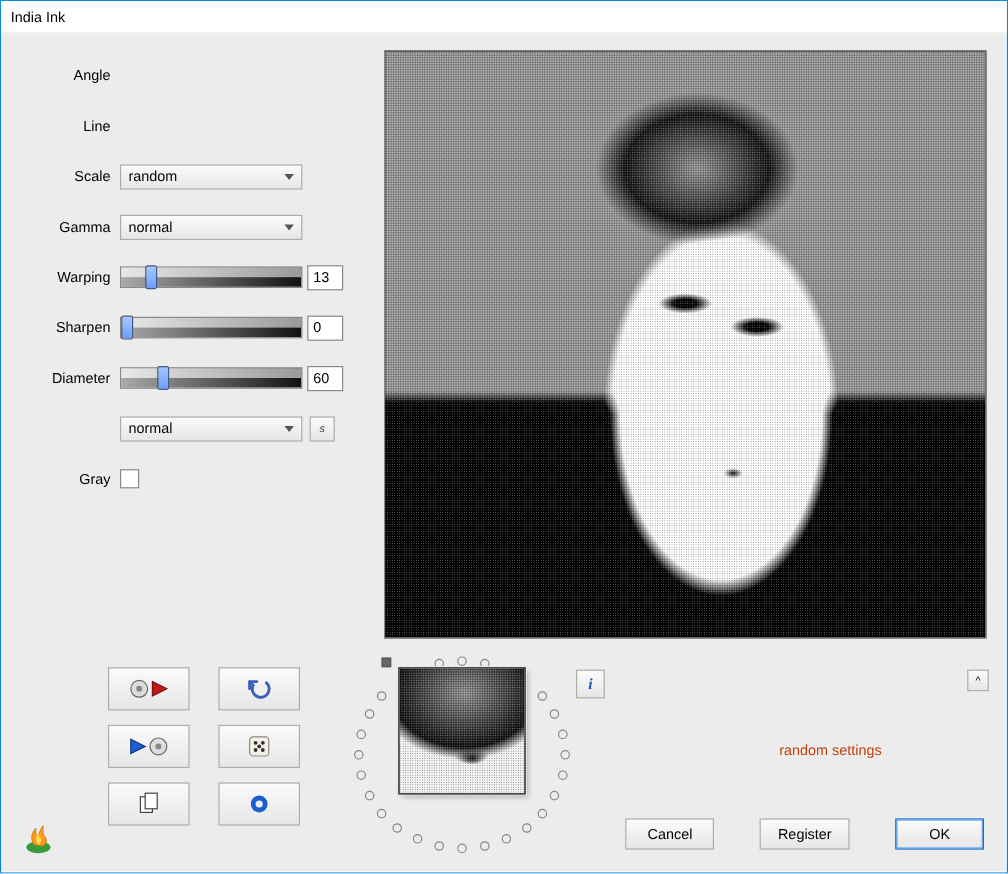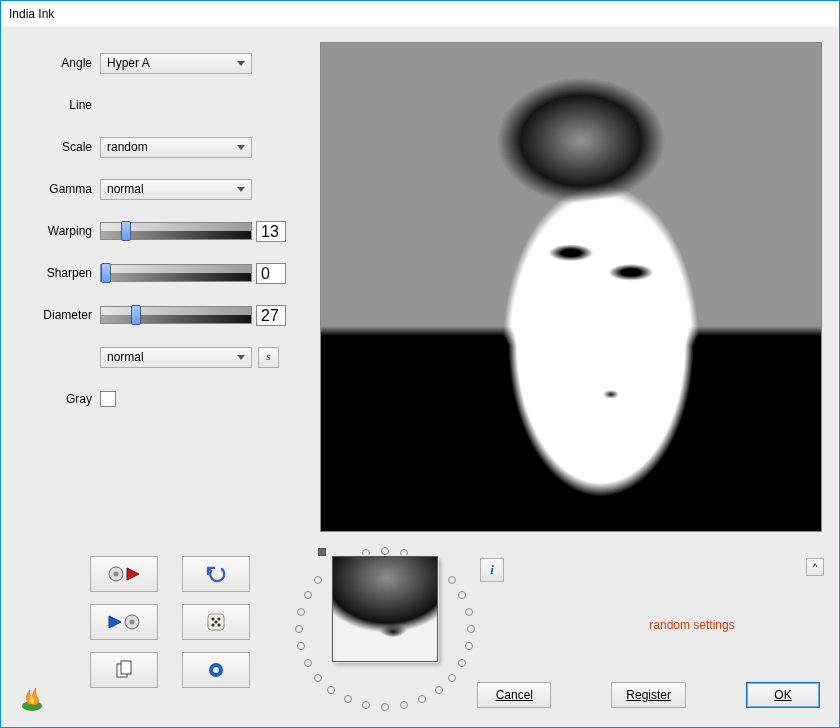--- a/index.html
+++ b/index.html
@@ -91,21 +91,21 @@
   }
   .numbox {
     width: 30px;
     height: 21px;
     margin-left: 4px;
     border: 1px solid #888;
     background: #fff;
     text-align: left;
     padding: 0 4px;
     box-sizing: border-box;
-    font-size: 16px;
+    font-size: 12px;
     line-height: 19px;
   }
   .angle-row {
     display: flex;
     align-items: center;
     height: 80px;
   }
   .angle-dial {
     width: 56px; height: 56px;
     border-radius: 50%;
@@ -270,23 +270,22 @@
     top: 590px; left: 560px;
     width: 260px;
     text-align: center;
     color: #c2410c;
     font-size: 12px;
   }
   .bottom-buttons {
     position: absolute;
     bottom: 18px; right: 18px;
     display: flex;
-    gap: 60px;
-    align-items: center;
-    text-decoration: underline;
+    gap: 38px;
+    align-items: center;
   }
   .dlg-btn {
     min-width: 74px;
     height: 26px;
     padding: 0 14px;
     border: 1px solid #adadad;
     background: linear-gradient(#fbfbfb,#e6e6e6);
     display: flex;
     align-items: center;
     justify-content: center;
@@ -307,24 +306,20 @@
   <div class="titlebar">
     <span>India Ink</span>
   </div>
 
   <div class="client">
 
     <div class="controls">
 
       <div class="row">
         <span class="label">Angle</span>
-        <div class="select">
-          <span>Hyper A</span>
-          <span class="chev"></span>
-        </div>
       </div>
 
       <div class="row">
         <span class="label">Line</span>
       </div>
 
       <div class="row">
         <span class="label">Scale</span>
         <div class="select">
           <span>random</span>
@@ -357,21 +352,21 @@
         </div>
         <div class="numbox">0</div>
       </div>
 
       <div class="row">
         <span class="label">Diameter</span>
         <div class="slider-wrap">
           <div class="slider-top"></div>
           <div class="slider-thumb" style="left:20%"></div>
         </div>
-        <div class="numbox">27</div>
+        <div class="numbox">60</div>
       </div>
 
 
       <div class="row">
         <span class="label"></span>
         <div class="select">
           <span>normal</span>
           <span class="chev"></span>
         </div>
         <div class="small-btn">s</div>

